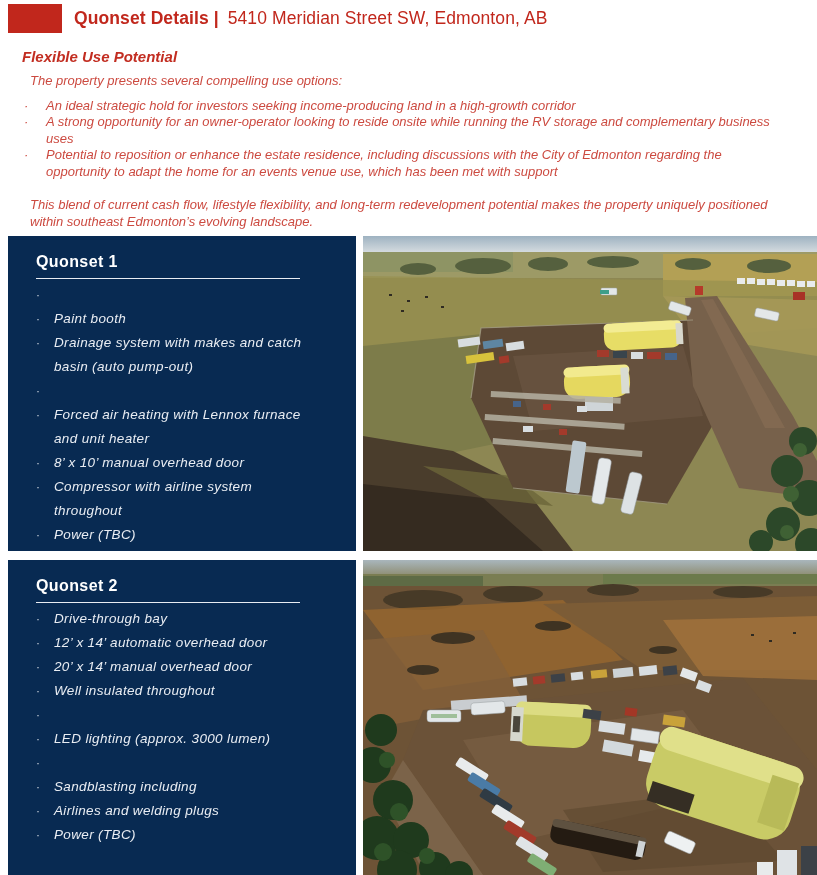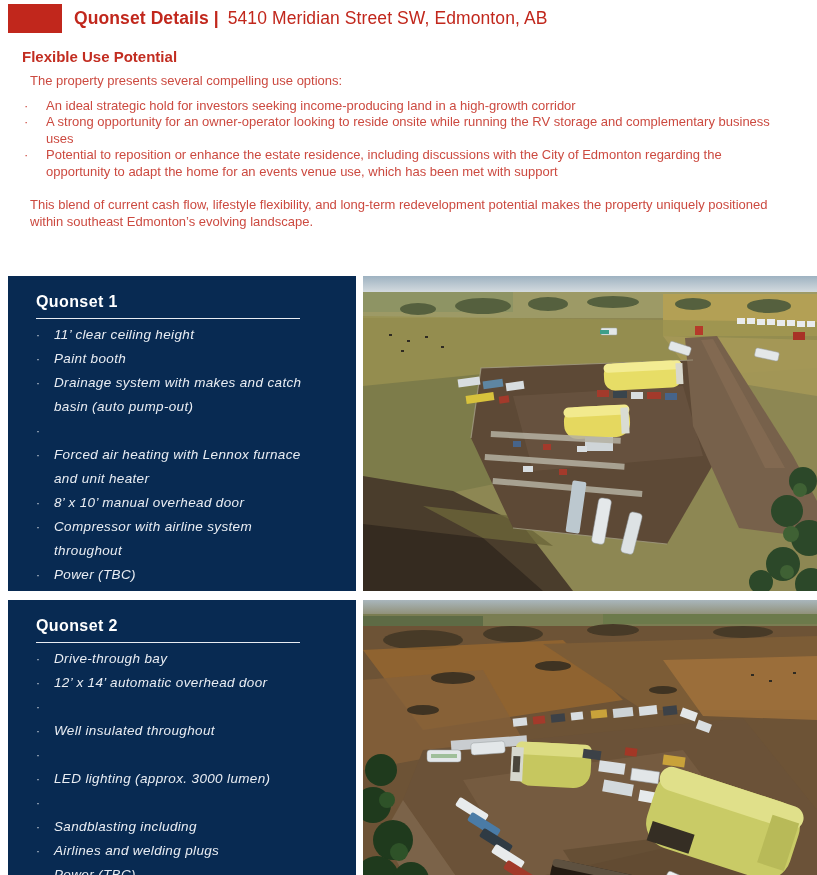--- a/index.html
+++ b/index.html
@@ -13,30 +13,30 @@
     font-family:"Liberation Sans", sans-serif;
     -webkit-font-smoothing:antialiased;
   }
   
   .hdr{position:absolute;top:4px;left:8px;display:flex;align-items:center;}
   .hblock{width:54px;height:29px;background:var(--red);}
   .htitle{margin-left:12px;font-size:17.5px;color:var(--red);white-space:nowrap;letter-spacing:.1px;}
   .hbold{font-weight:700;}
   .hrest{font-weight:400;margin-left:4px;}
   
-  .fup{position:absolute;top:48px;left:22px;width:772px;color:var(--body-red);}
+  .fup{position:absolute;top:48px;left:22px;width:772px;color:var(--body-red);font-style:italic;}
   .fup h1{margin:0 0 8px 0;font-size:15px;font-weight:700;color:#c22d21;}
   .fup p{margin:8px;font-size:13px;line-height:16.5px;}
   .rbul{list-style:none;margin:0;padding:0;}
   .rbul li{display:flex;font-size:13px;line-height:16.5px;}
   .rbul .dot{width:22px;flex:0 0 22px;text-align:left;padding-left:2px;}
   .rbul .t{flex:1;padding-right:10px;}
   .closing{margin-top:17px !important;width:766px;}
   
-  .row{position:absolute;left:0;width:817px;height:371px;margin-top:40px;}
+  .row{position:absolute;left:0;width:817px;height:371px;}
   .row1{top:236px;}
   .row2{top:560px;}
   .panel{position:absolute;left:8px;top:0;width:348px;height:315px;background:var(--navy);color:#fff;}
   .panel h2{
     margin:17px 0 0 28px;width:264px;font-size:16px;line-height:18px;
     font-weight:700;letter-spacing:.4px;padding-bottom:7px;
     border-bottom:1.5px solid #e9edf3;
   }
   .plist{list-style:none;margin:4px 0 0 0;padding:0;}
   .plist li{display:flex;font-style:italic;font-size:13.5px;line-height:24px;color:#e9edf3;letter-spacing:.35px;}
@@ -77,21 +77,20 @@
     </ul>
     <p class="closing">This blend of current cash flow, lifestyle flexibility, and long-term redevelopment potential makes the property uniquely positioned within southeast Edmonton’s evolving landscape.</p>
   </section>
 
   <section class="row row1">
     <div class="panel">
       <h2>Quonset 1</h2>
       <ul class="plist">
         <li>
             <span class="dot">·</span>
-            <span class="t">11’ clear ceiling height</span>
           </li>
         <li>
             <span class="dot">·</span>
             <span class="t">Paint booth</span>
           </li>
         <li>
             <span class="dot">·</span>
             <span class="t">Drainage system with makes and catch basin (auto pump-out)</span>
           </li>
         <li>
@@ -241,20 +240,21 @@
         <li>
             <span class="dot">·</span>
             <span class="t">Drive-through bay</span>
           </li>
         <li>
             <span class="dot">·</span>
             <span class="t">12’ x 14’ automatic overhead door</span>
           </li>
         <li>
             <span class="dot">·</span>
+            <span class="t">20’ x 14’ manual overhead door</span>
           </li>
         <li>
             <span class="dot">·</span>
             <span class="t">Well insulated throughout</span>
           </li>
         <li>
             <span class="dot">·</span>
           </li>
         <li>
             <span class="dot">·</span>

